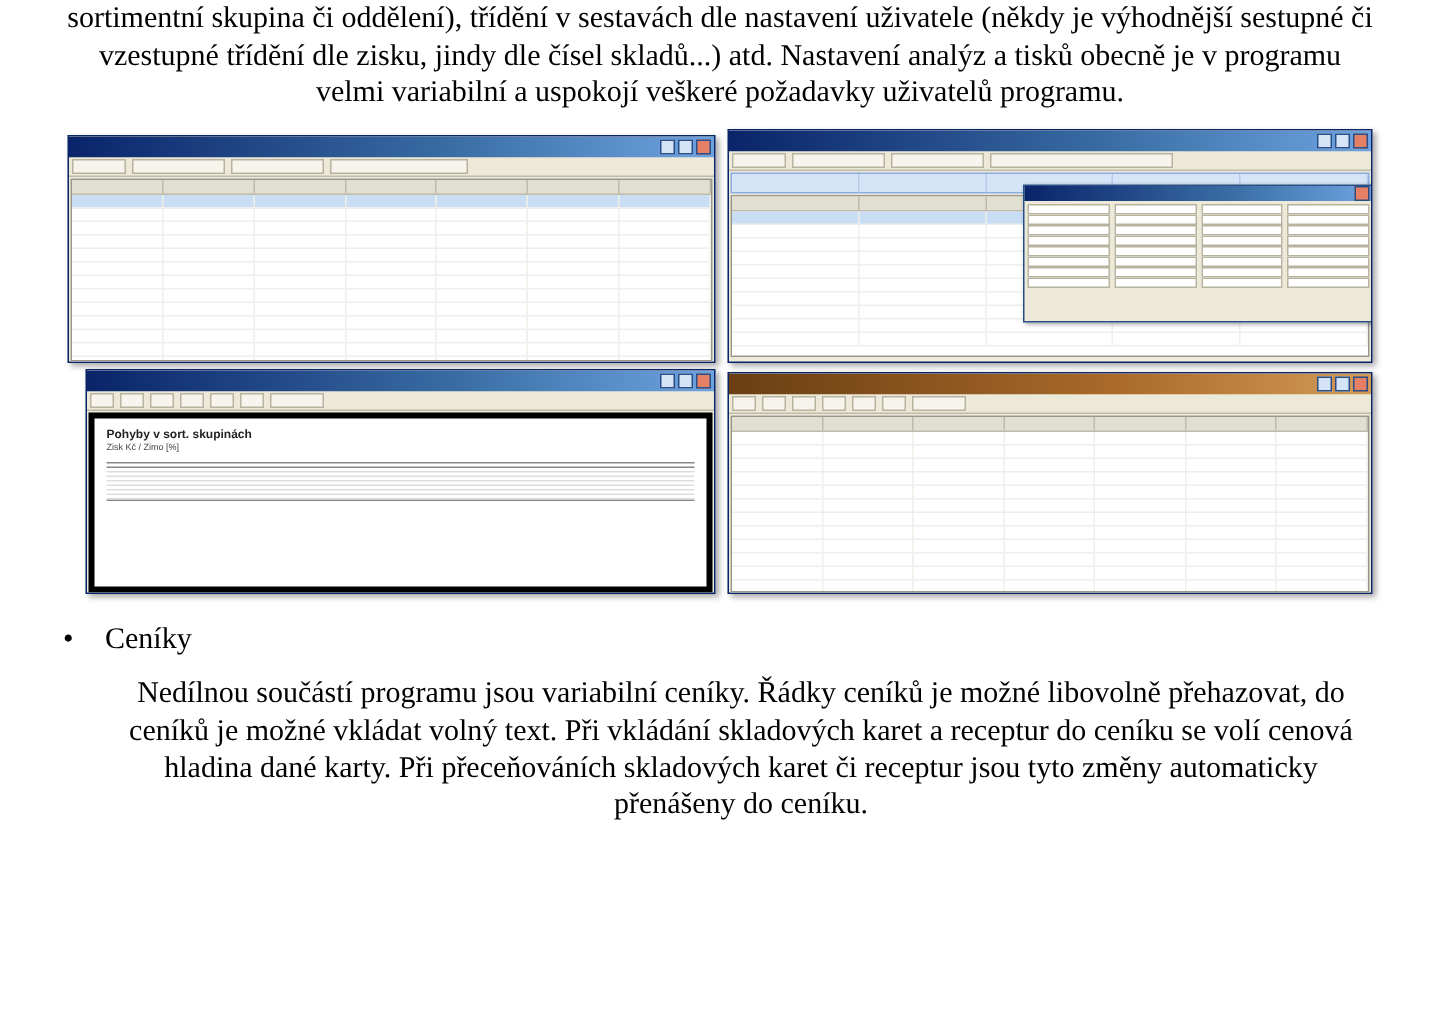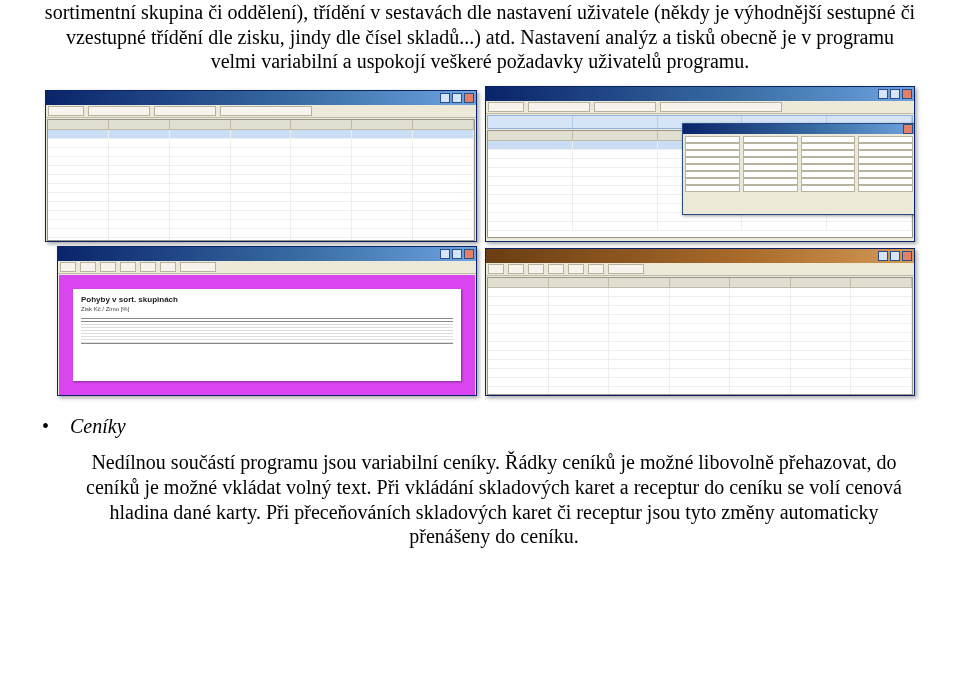--- a/index.html
+++ b/index.html
@@ -33,21 +33,20 @@
   .bullet-dot {
     width: 28px;
     flex: 0 0 28px;
     text-align: left;
     font-size: 20px;
     line-height: 1.23;
   }
   .bullet-label {
     font-size: 20px;
     line-height: 1.23;
-    font-style: italic;
   }
   .indent-para {
     margin-left: 28px;
     line-height: 1.23;
   }
 
   
   .shot-wrap {
     width: 870px;
     height: 312px;
@@ -128,24 +127,24 @@
     border-right: 1px solid #f0efe7;
     font-size: 5px;
     color: #324d7a;
   }
   .grid .sel {
     background: #c9def4;
   }
 
   
   .preview {
-    background: #d946ef;
+    background: #000000;
     height: calc(100% - 28px);
     margin: 1px;
-    padding: 14px;
+    padding: 4px;
     box-sizing: border-box;
   }
   .paper {
     background: #ffffff;
     width: 100%;
     height: 100%;
     box-shadow: 1px 1px 2px rgba(0,0,0,0.4);
     padding: 6px 8px;
     box-sizing: border-box;
     font-size: 7px;

